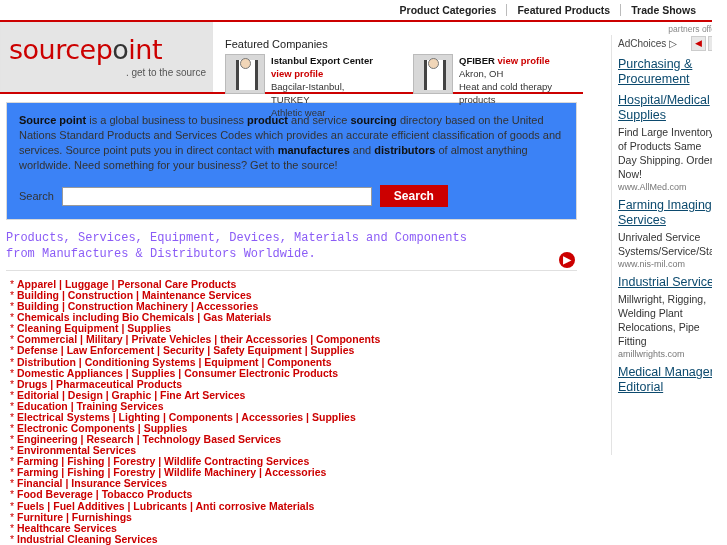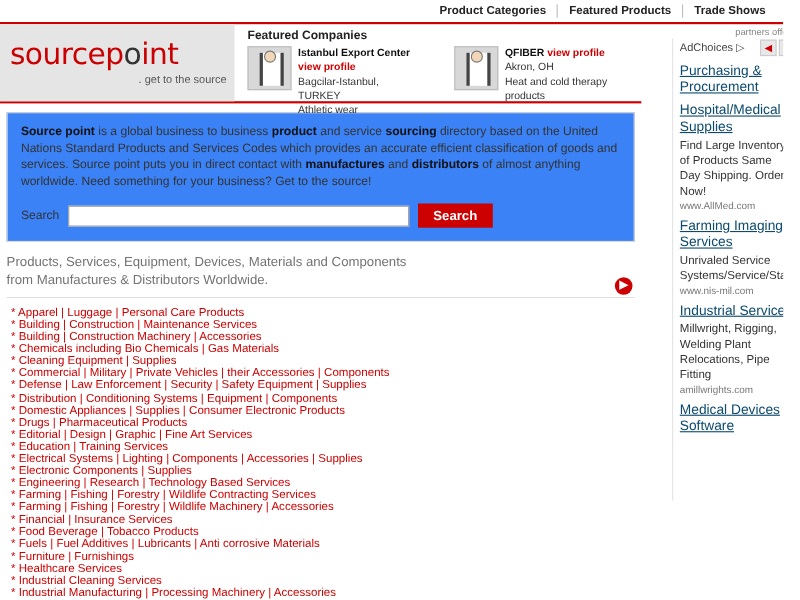--- a/index.html
+++ b/index.html
@@ -98,23 +98,23 @@
     padding-right: 6px;
     margin-top: 4px;
   }
   .featured {
     flex: 1;
     padding-left: 12px;
     box-sizing: border-box;
   }
   .featured-title {
     font-size: 11px;
-    font-weight: bold;
+    font-weight: normal;
     color: #222222;
-    margin: 4px 0 4px 0;
+    margin: 16px 0 4px 0;
   }
   .company-row {
     display: flex;
     gap: 28px;
   }
   .company {
     display: flex;
     gap: 6px;
     width: 160px;
   }
@@ -210,22 +210,23 @@
 
   
   .section-head {
     margin: 10px 6px 0 6px;
     border-bottom: 1px solid #e0e0e0;
     padding-bottom: 8px;
     position: relative;
   }
   .section-head .line {
     font-size: 12px;
-    color: #737373;
+    color: #8b5cf6;
     line-height: 16px;
+    font-family: Liberation Mono, monospace;
   }
   .arrow-btn {
     position: absolute;
     right: 2px;
     bottom: 2px;
     width: 16px;
     height: 16px;
     border-radius: 50%;
     background: #cc0000;
     color: #ffffff;
@@ -244,20 +245,21 @@
     line-height: 10.6px;
     padding: 0 0 0.2px 0;
     color: #cc0000;
     white-space: nowrap;
     margin-bottom: 0.3px;
   }
   .cat-item .star { color: #cc0000; }
   .cat-item a {
     color: #cc0000;
     text-decoration: none;
+    font-weight: bold;
   }
 
   
   .partners-label {
     font-size: 8.5px;
     color: #888888;
     text-align: right;
     padding: 2px 4px 1px 0;
   }
   .ad-col {
@@ -396,20 +398,21 @@
         <div class="cat-item"><span class="star">*</span> <a href="#">Commercial | Military | Private Vehicles | their Accessories | Components</a></div>
         <div class="cat-item"><span class="star">*</span> <a href="#">Defense | Law Enforcement | Security | Safety Equipment | Supplies</a></div>
         <div class="cat-item"><span class="star">*</span> <a href="#">Distribution | Conditioning Systems | Equipment | Components</a></div>
         <div class="cat-item"><span class="star">*</span> <a href="#">Domestic Appliances | Supplies | Consumer Electronic Products</a></div>
         <div class="cat-item"><span class="star">*</span> <a href="#">Drugs | Pharmaceutical Products</a></div>
         <div class="cat-item"><span class="star">*</span> <a href="#">Editorial | Design | Graphic | Fine Art Services</a></div>
         <div class="cat-item"><span class="star">*</span> <a href="#">Education | Training Services</a></div>
         <div class="cat-item"><span class="star">*</span> <a href="#">Electrical Systems | Lighting | Components | Accessories | Supplies</a></div>
         <div class="cat-item"><span class="star">*</span> <a href="#">Electronic Components | Supplies</a></div>
         <div class="cat-item"><span class="star">*</span> <a href="#">Engineering | Research | Technology Based Services</a></div>
+        <div class="cat-item"><span class="star">*</span> <a href="#">Environmental Services</a></div>
         <div class="cat-item"><span class="star">*</span> <a href="#">Farming | Fishing | Forestry | Wildlife Contracting Services</a></div>
         <div class="cat-item"><span class="star">*</span> <a href="#">Farming | Fishing | Forestry | Wildlife Machinery | Accessories</a></div>
         <div class="cat-item"><span class="star">*</span> <a href="#">Financial | Insurance Services</a></div>
         <div class="cat-item"><span class="star">*</span> <a href="#">Food Beverage | Tobacco Products</a></div>
         <div class="cat-item"><span class="star">*</span> <a href="#">Fuels | Fuel Additives | Lubricants | Anti corrosive Materials</a></div>
         <div class="cat-item"><span class="star">*</span> <a href="#">Furniture | Furnishings</a></div>
         <div class="cat-item"><span class="star">*</span> <a href="#">Healthcare Services</a></div>
         <div class="cat-item"><span class="star">*</span> <a href="#">Industrial Cleaning Services</a></div>
         <div class="cat-item"><span class="star">*</span> <a href="#">Industrial Manufacturing | Processing Machinery | Accessories</a></div>
 
@@ -445,21 +448,21 @@
           <div class="ad-url">www.nis-mil.com</div>
         </div>
 
         <div class="ad-item">
           <a class="ad-title" href="#">Industrial Services</a>
           <div class="ad-desc">Millwright, Rigging, Welding Plant Relocations, Pipe Fitting</div>
           <div class="ad-url">amillwrights.com</div>
         </div>
 
         <div class="ad-item">
-          <a class="ad-title" href="#">Medical Devices Software</a>
+          <a class="ad-title" href="#">Medical Manager Editorial</a>
           <div class="ad-desc"></div>
           <div class="ad-url"></div>
         </div>
 
       </div>
     </div>
 
   </div>
 </div>
 

